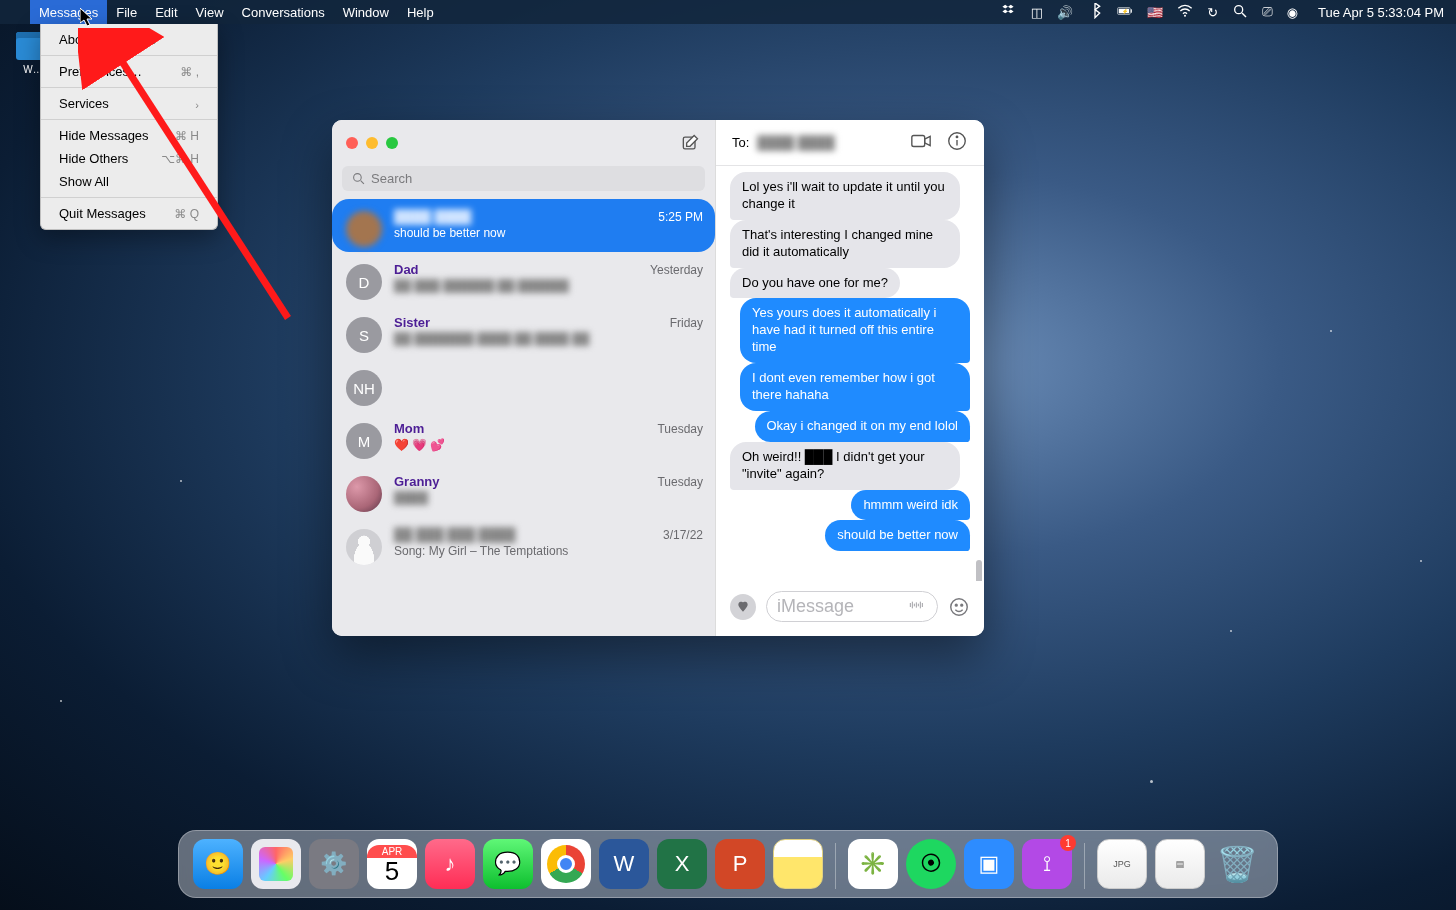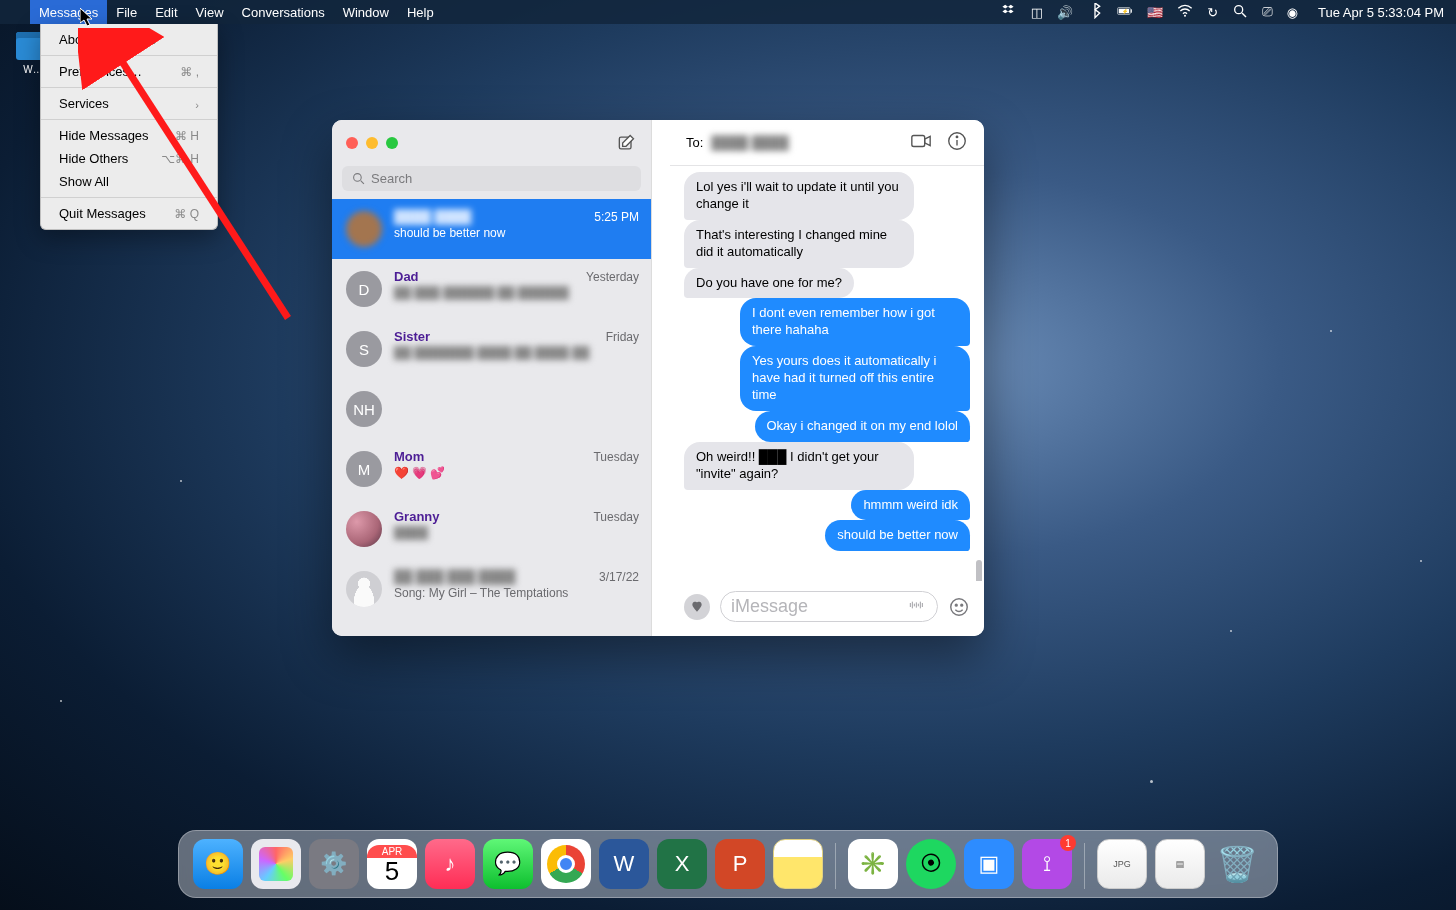--- a/index.html
+++ b/index.html
@@ -38,46 +38,46 @@
 
 .desk-icon { position: absolute; left: 10px; top: 32px; width: 46px; text-align: center; font-size: 10px; }
 .desk-icon .folder { width: 34px; height: 28px; background: #2a8bd6; border-radius: 3px; margin: 0 auto 4px; box-shadow: inset 0 6px 0 #1e6fb0; }
 
 .window {
   position: absolute; left: 332px; top: 120px; width: 652px; height: 516px;
   background: #fff; border-radius: 10px; overflow: hidden;
   box-shadow: 0 20px 50px rgba(0,0,0,0.45);
   display: flex;
 }
-.sidebar { width: 320px; background: #e9e9ec; display: flex; flex-direction: column; border-right: 1px solid #dcdcdc; }
+.sidebar { width: 384px; background: #e9e9ec; display: flex; flex-direction: column; border-right: 1px solid #dcdcdc; }
 .sb-top { height: 46px; display: flex; align-items: center; padding: 0 14px; gap: 8px; }
 .traffic { display: flex; gap: 8px; }
 .traffic span { width: 12px; height: 12px; border-radius: 50%; display: block; }
 .t-red { background: #ff5f57; } .t-yel { background: #febc2e; } .t-grn { background: #28c840; }
 .compose { margin-left: auto; width: 22px; height: 22px; display:flex; align-items:center; justify-content:center; }
 .search-wrap { padding: 0 10px 8px; }
 .search { display: flex; align-items: center; gap: 6px; background: #dedee1; border-radius: 6px; padding: 5px 10px; color: #7a7a7d; font-size: 13px; }
 .convlist { flex: 1; overflow: hidden; }
-.conv { display: flex; gap: 12px; padding: 10px 12px 12px 14px; align-items: flex-start; border-bottom: 0; }
+.conv { display: flex; gap: 12px; padding: 10px 12px 5px 14px; align-items: flex-start; border-bottom: 0; border-radius: 17px; }
 .conv .av { width: 36px; height: 36px; border-radius: 50%; background: #9a9aa0; color: #fff; display:flex; align-items:center; justify-content:center; font-size: 15px; font-weight: 500; flex-shrink:0; margin-top:2px; }
 .conv .av.blur { filter: blur(3px); background:#a3754f; }
 .conv .av.photo { background: radial-gradient(circle at 30% 30%, #d9a, #a67 60%, #534); }
 .conv .av.sil { background:#cfcfd3; position:relative; }
 .conv .av.sil::after { content:""; position:absolute; inset:0; border-radius:50%; background: radial-gradient(circle at 50% 35%, #fff 0 20%, transparent 21%), radial-gradient(ellipse at 50% 90%, #fff 0 40%, transparent 41%); opacity:.9;}
 .conv .body { flex: 1; min-width: 0; }
 .conv .row1 { display: flex; justify-content: space-between; align-items: baseline; }
 .conv .name { font-size: 13px; font-weight: 600; color: #4c1d95; }
 .conv .time { font-size: 12px; color: #6a6a6e; }
 .conv .preview { font-size: 12px; color: #6a6a6e; margin-top: 2px; white-space: nowrap; overflow: hidden; text-overflow: ellipsis; }
 .conv.sel { background: #1f7df1; }
 .conv.sel .name, .conv.sel .time, .conv.sel .preview { color: #fff; }
 .blurtext { filter: blur(3px); color: #888 !important; }
 .convlist .conv.sel .blurtext { color: #d0e4ff !important; }
 
-.chat { flex: 1; display: flex; flex-direction: column; background:#fff;margin-left:18px; }
+.chat { flex: 1; display: flex; flex-direction: column; background:#fff; }
 .chat-head { height: 46px; border-bottom: 1px solid #e4e4e6; display:flex; align-items:center; padding: 0 16px; gap:8px; color:#000; font-size:13px; }
 .chat-head .to-val { filter: blur(3px); color:#888; }
 .chat-head .hicons { margin-left:auto; display:flex; gap:14px; }
 .hicons svg { width:22px; height:22px; stroke:#555; fill:none; stroke-width:1.5; }
 .thread { flex:1; padding: 6px 14px 4px; overflow:hidden; display:flex; flex-direction:column; font-size:13px; position:relative; }
 .bubble { max-width: 230px; padding: 7px 12px; border-radius: 16px; line-height: 1.3; }
 .in { background:#e5e5ea; color:#000; align-self:flex-start; border-bottom-left-radius:4px; }
 .out { background:#1f8bff; color:#fff; align-self:flex-end; border-bottom-right-radius:4px; }
 .scroll-thumb { position:absolute; right:2px; top:394px; width:6px; height:60px; background:#c0c0c4; border-radius:3px; }
 .composer { display:flex; align-items:center; gap:10px; padding: 10px 14px 14px; }
@@ -319,22 +319,22 @@
               <circle cx="12" cy="12" r="9"></circle>
               <line x1="12" y1="11" x2="12" y2="17"></line>
               <circle cx="12" cy="7.5" r="0.8" fill="#555"></circle>
             </svg></span>
       </div>
     </div>
     <div class="thread" id="thread">
       <div class="bubble in">Lol yes i'll wait to update it until you change it</div>
         <div class="bubble in">That's interesting I changed mine did it automatically</div>
         <div class="bubble in">Do you have one for me?</div>
+        <div class="bubble out">Yes yours does it automatically i have had it turned off this entire time</div>
         <div class="bubble out">I dont even remember how i got there hahaha</div>
-        <div class="bubble out">Yes yours does it automatically i have had it turned off this entire time</div>
         <div class="bubble out">Okay i changed it on my end lolol</div>
         <div class="bubble in">Oh weird!! ███ I didn't get your "invite" again?</div>
         <div class="bubble out">hmmm weird idk</div>
         <div class="bubble out">should be better now</div>
         <div class="scroll-thumb"></div>
     </div>
     <div class="composer">
       <div class="app-icon">
           <svg width="14" height="14" viewBox="0 0 24 24" fill="#6b6b6f">
             <path d="M8 3c2 0 4 1 4 1s2-1 4-1 4 2 4 5-3 6-8 12C7 14 4 11 4 8s2-5 4-5z"></path>

